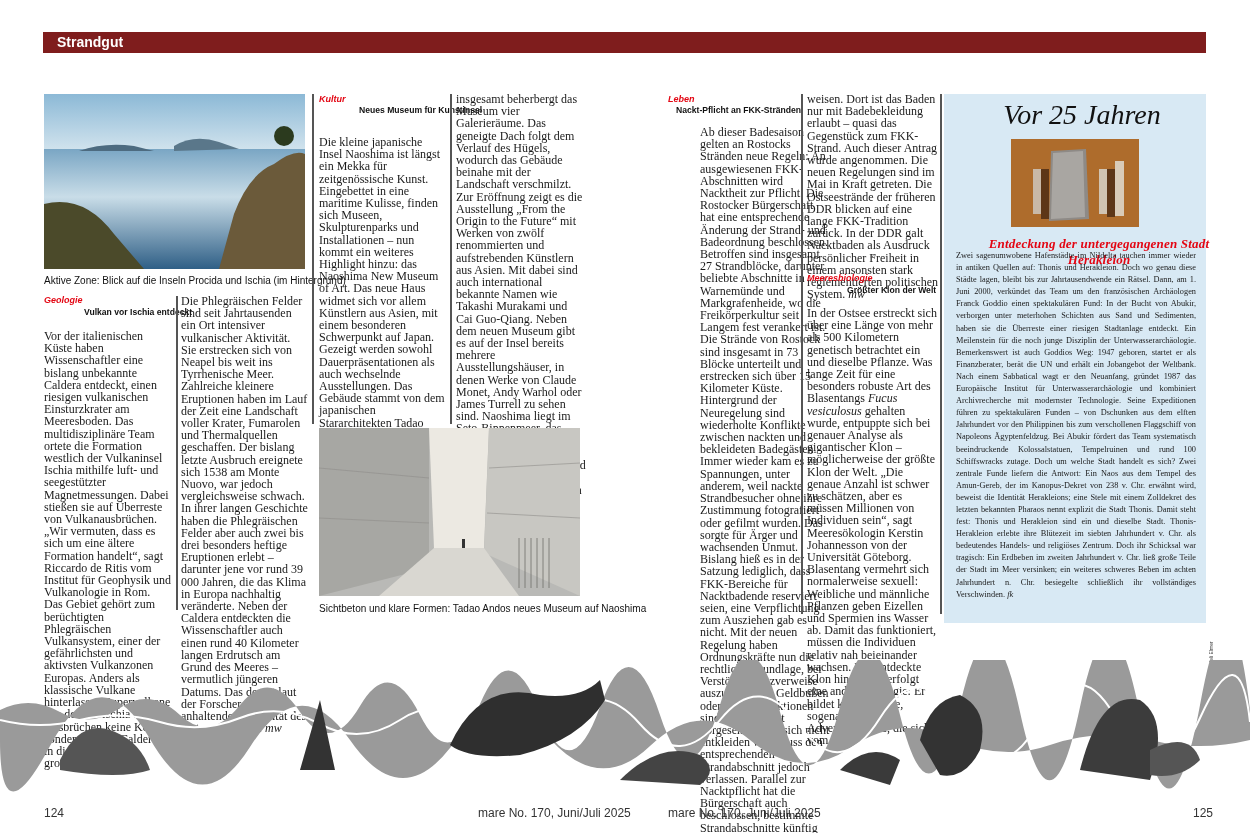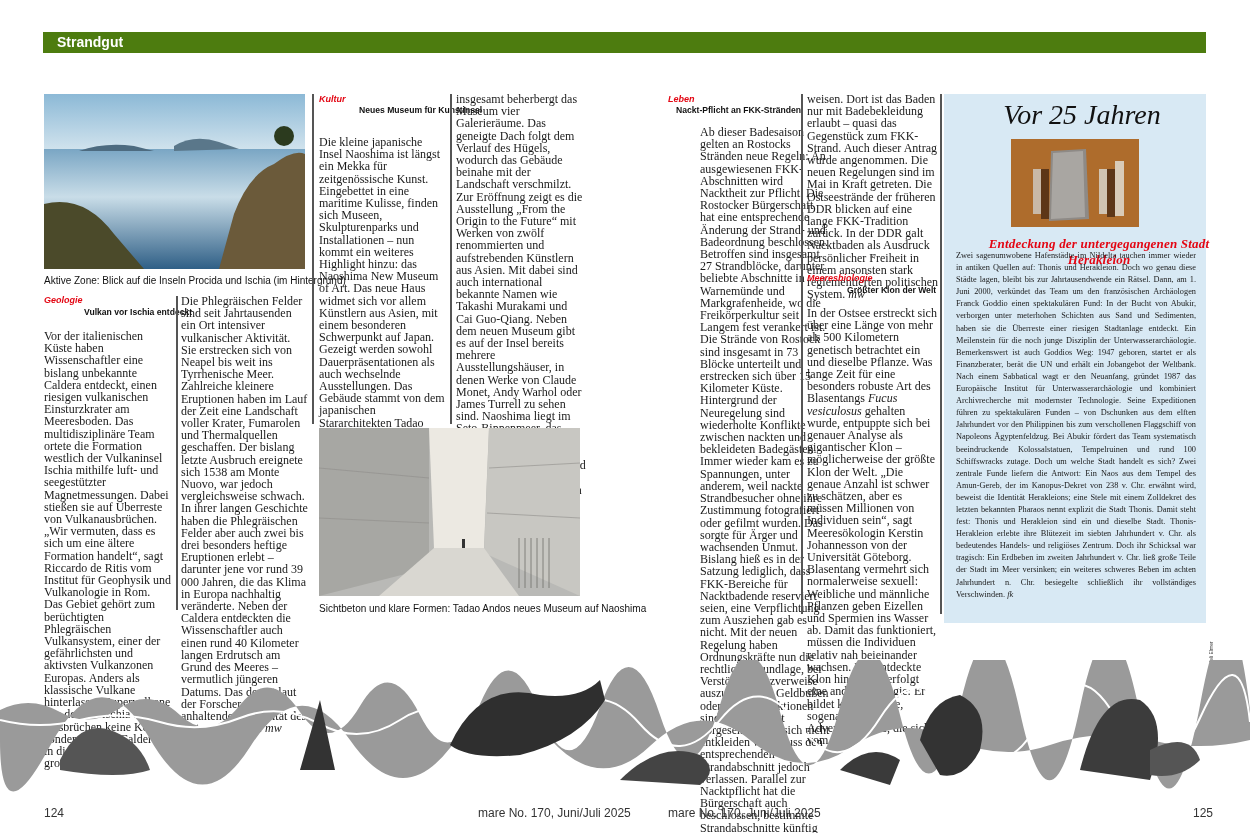--- a/index.html
+++ b/index.html
@@ -1,19 +1,19 @@
 <!DOCTYPE html>
 <html><head>
 <meta charset="utf-8">
 <style>
   html, body { margin:0; padding:0; }
   body { width:1250px; height:833px; background:#ffffff; position:relative; overflow:hidden;
          font-family:"Liberation Serif", serif; color:#1a1a1a; }
   .abs { position:absolute; }
-  .banner { left:43px; top:32px; width:1163px; height:21px; background:#4d7c0f; }
+  .banner { left:43px; top:32px; width:1163px; height:21px; background:#7f1d1d; }
   .banner span { position:absolute; left:14px; top:2px; color:#fff; font-family:"Liberation Sans", sans-serif;
                  font-weight:bold; font-size:14px; }
   .photo { overflow:hidden; }
   .caption { font-family:"Liberation Sans", sans-serif; font-weight:normal; font-size:10px; color:#111; white-space:nowrap; }
   .kicker { font-family:"Liberation Sans", sans-serif; font-style:italic; font-weight:bold; font-size:9px; color:#e30613; }
   .headline { font-family:"Liberation Sans", sans-serif; font-weight:bold; font-size:8.6px; color:#111;padding-left:40px; }
   .col { font-size:12px; line-height:12.2px; text-align:left; }
   .col p { margin:0; }
   .rule { background:#555; width:1.5px; }
   .ornament { font-size:8px; color:#666; text-align:center; }

